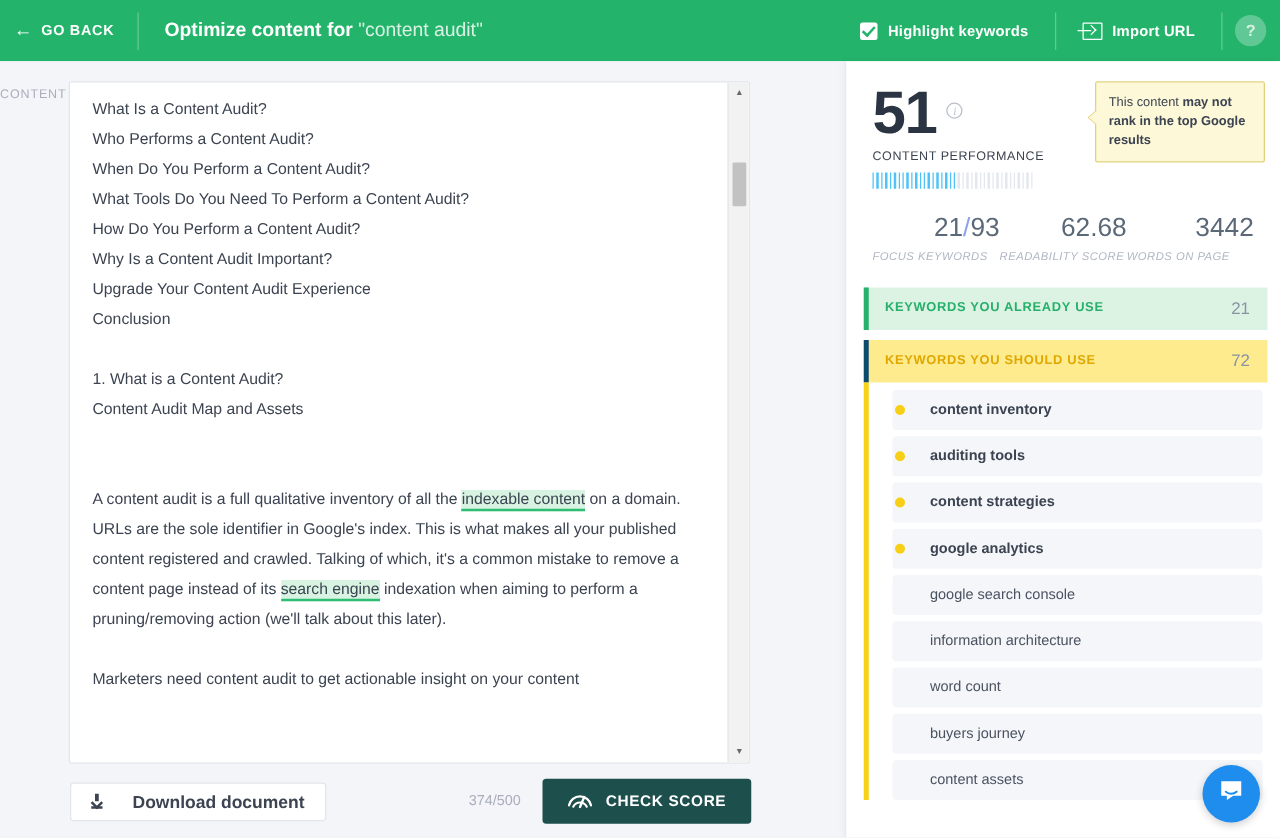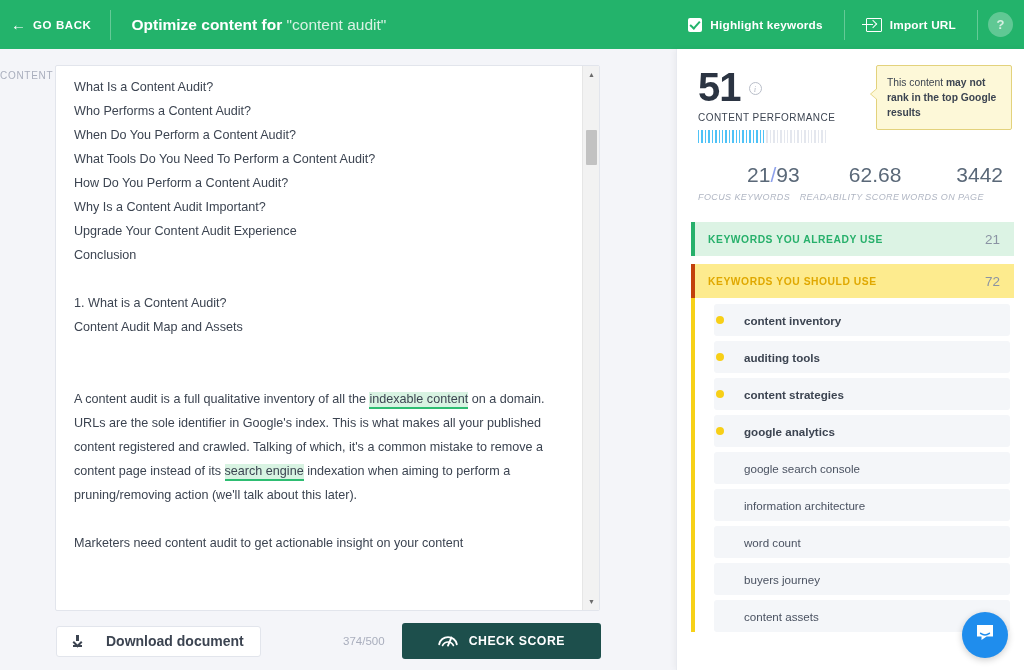--- a/index.html
+++ b/index.html
@@ -153,38 +153,38 @@
   }
   .dl-underline {
     position:absolute; left:0; bottom:0; width:9px; height:1.8px; background:#3c4451;
   }
   .char-count {
     margin-left: auto; margin-right: 17px;
     font-size: 11.5px; color: #a9aebd;
   }
   .check-btn {
     display: flex; align-items: center; gap: 11px;
-    height: 36px; padding: 0 36px;
+    height: 36px; padding: 0 20px;
     background: #1d4f4c; border-radius: 3px;
     color: #fff; font-size: 12.3px; font-weight: bold; letter-spacing: .5px;
     cursor: pointer;
   }
 
   
   .panel {
     position: absolute; top: 49px; right: 0;
     width: 348px; height: 621px; background: #fff;
     border-left: 1px solid #e8eaf0;
     box-shadow: -2px 0 6px rgba(0,0,0,.045);
     overflow: hidden;
   }
   .score-wrap { padding: 19px 21px 0 21px; position: relative; }
   .score-top { display: flex; align-items: flex-start; gap: 8px; }
   .score-num {
-    font-size: 40px; font-weight: bold; color: #2b3442; line-height: .95;
+    font-size: 48px; font-weight: bold; color: #2b3442; line-height: .95;
     letter-spacing: -1px;
   }
   .info-ico {
     width: 13px; height: 13px; border: 1.3px solid #b9bec9; border-radius: 50%;
     color: #b9bec9; font-size: 9px; font-style: italic;
     display: flex; align-items: center; justify-content: center;
     margin-top: 14px; cursor: pointer; font-family: "Liberation Serif", serif;
   }
   .score-cap {
     font-size: 10px; font-weight: normal; color: #3c4451;
@@ -227,21 +227,21 @@
   .sec-head .cnt {
     margin-left: auto; font-size: 13.5px; font-weight: normal; color: #8a93a3;
     letter-spacing: 0;
   }
   #sec-already {
     margin-top: 20px; background: #dcf3e4; color: #27b06b;
     border-left: 4px solid #27b06b;
   }
   #sec-should {
     margin-top: 8px; background: #fdeb8e; color: #e0a800;
-    border-left: 4px solid #c2410c;
+    border-left: 4px solid #0c4a6e;
   }
   .kw-list {
     margin: 0 10px 0 14px; border-left: 4px solid #f7d117;
     padding: 6px 0 0 0;
   }
   .kw-item {
     display: flex; align-items: center;
     height: 32px; margin: 0 4px 5px 19px;
     background: #f4f6f9; border-radius: 3px;
     padding: 0 14px; cursor: pointer;

